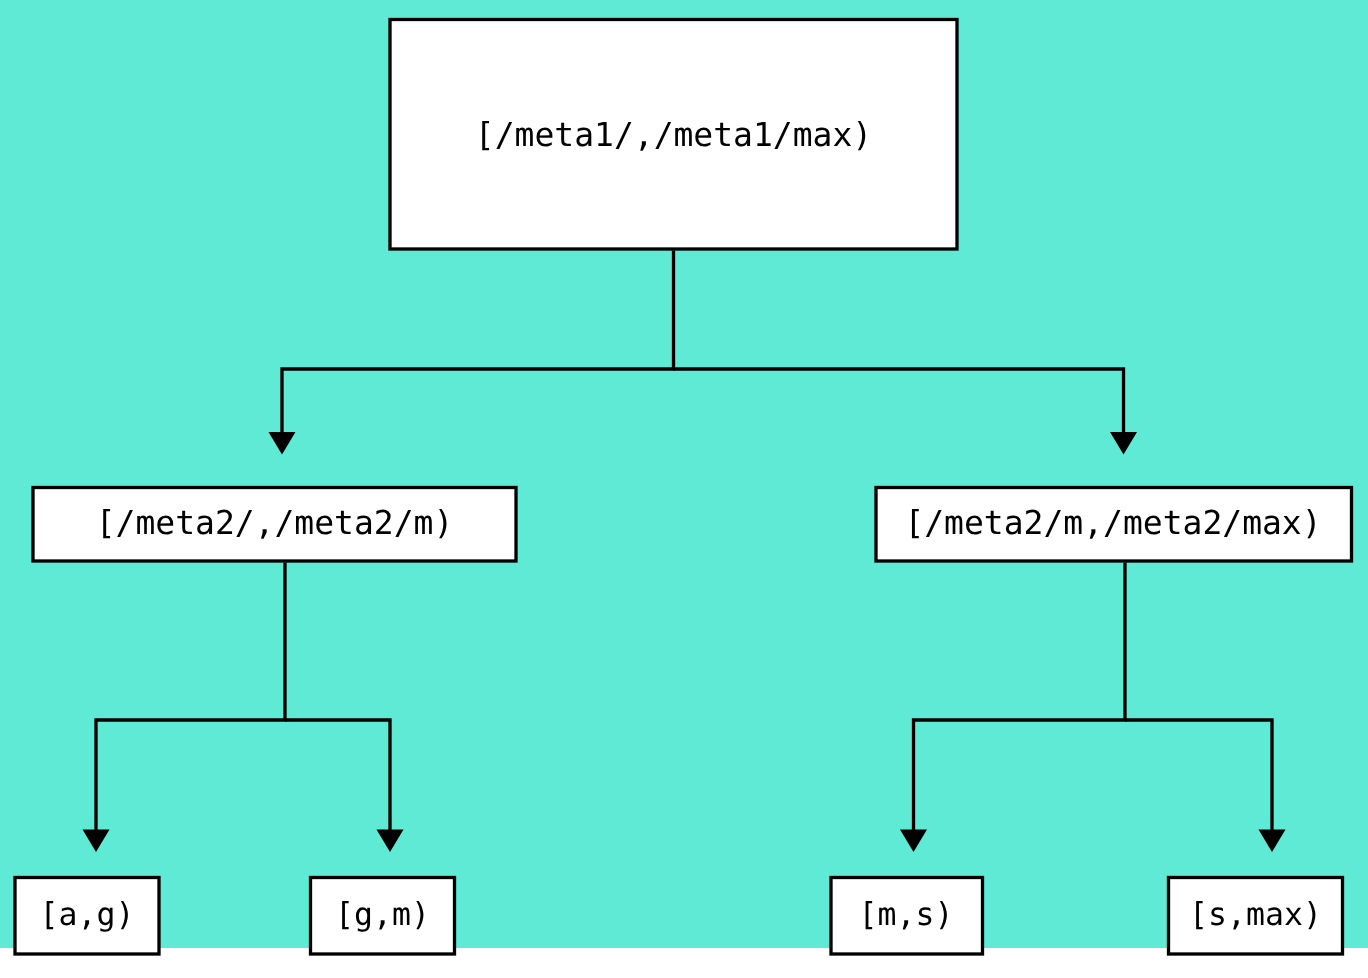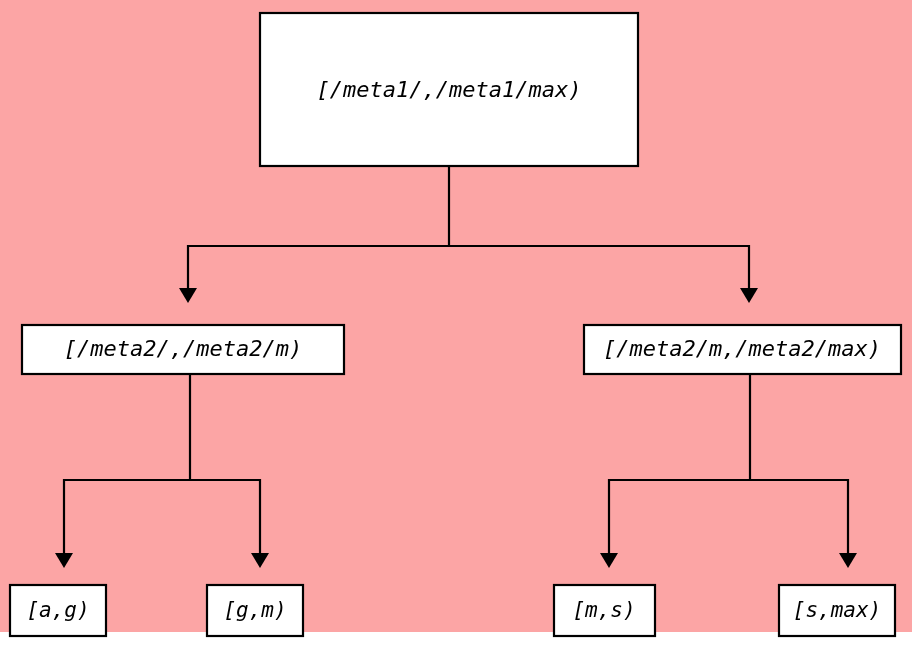--- a/index.html
+++ b/index.html
@@ -11,22 +11,21 @@
   body {
     width: 912px;
     height: 652px;
     overflow: hidden;
     font-family: "DejaVu Sans Mono", "Liberation Mono", monospace;
   }
   #diagram-root {
     position: relative;
     width: 912px;
     height: 632px;
-    background: #fca5a5;
-    font-style: italic;
+    background: #5eead4;
   }
   svg#tree-svg {
     display: block;
     width: 912px;
     height: 652px;
   }
   .node-box {
     fill: #ffffff;
     stroke: #000000;
     stroke-width: 2.2;

